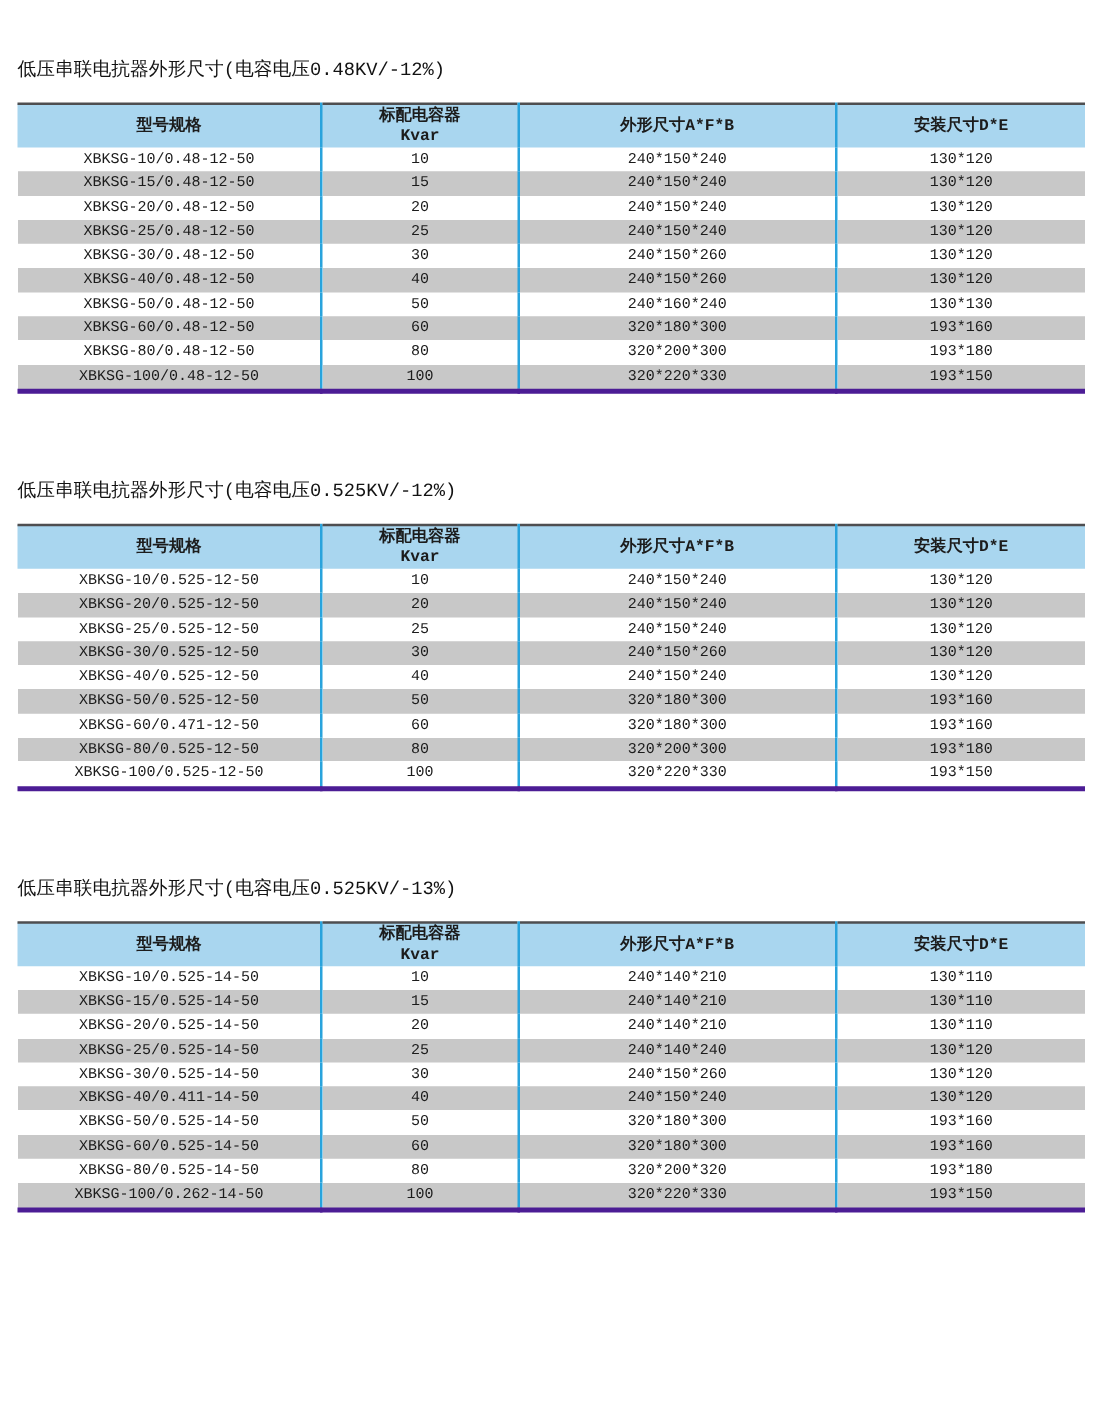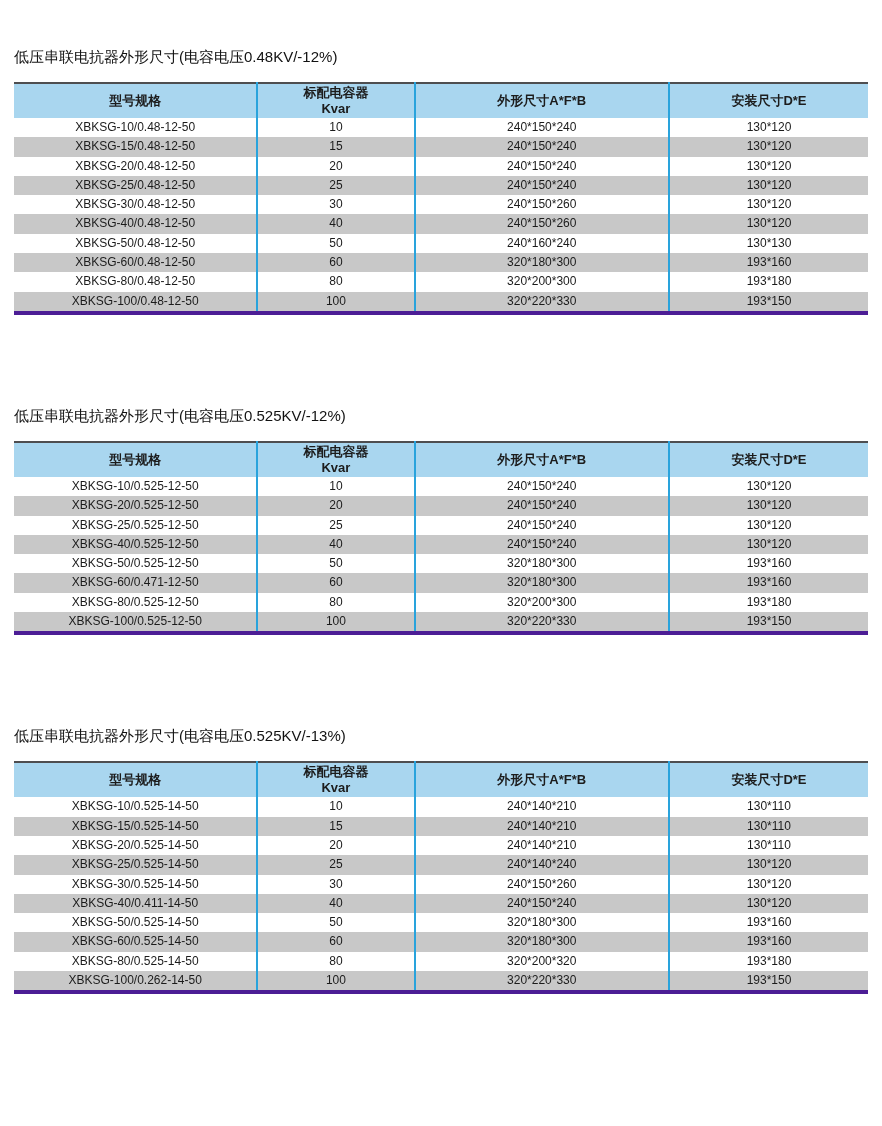--- a/index.html
+++ b/index.html
@@ -6,22 +6,23 @@
   body {
     width: 882px; height: 1126px;
     font-family: "Liberation Sans", sans-serif;
     color: #1b1b1b;
   }
   .page {
     width: 882px; height: 1126px;
     box-sizing: border-box;
     padding: 46px 14px 0 14px;
     overflow: hidden;
-  }
-  .section + .section { margin-top: 90px; }
+    font-family: Liberation Mono, monospace;
+  }
+  .section + .section { margin-top: 68px; }
   .section-title {
     font-size: 15px;
     line-height: 21px;
     font-weight: 400;
     color: #121212;
     margin: 0 0 15px 0;
   }
   table.spec-table {
     width: 854px;
     border-collapse: collapse;
@@ -181,20 +182,26 @@
             <td>240*150*240</td>
             <td>130*120</td>
           </tr>
           <tr>
             <td>XBKSG-25/0.525-12-50</td>
             <td>25</td>
             <td>240*150*240</td>
             <td>130*120</td>
           </tr>
           <tr>
+            <td>XBKSG-30/0.525-12-50</td>
+            <td>30</td>
+            <td>240*150*260</td>
+            <td>130*120</td>
+          </tr>
+          <tr>
             <td>XBKSG-40/0.525-12-50</td>
             <td>40</td>
             <td>240*150*240</td>
             <td>130*120</td>
           </tr>
           <tr>
             <td>XBKSG-50/0.525-12-50</td>
             <td>50</td>
             <td>320*180*300</td>
             <td>193*160</td>

